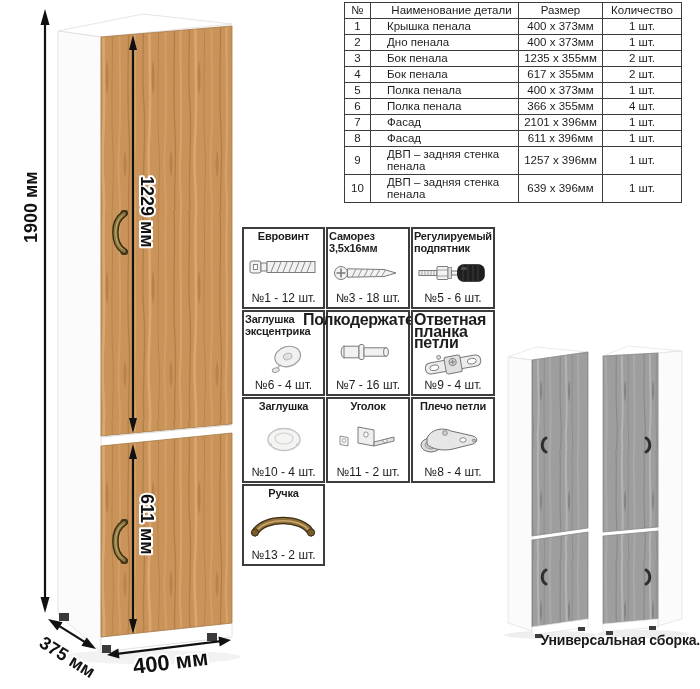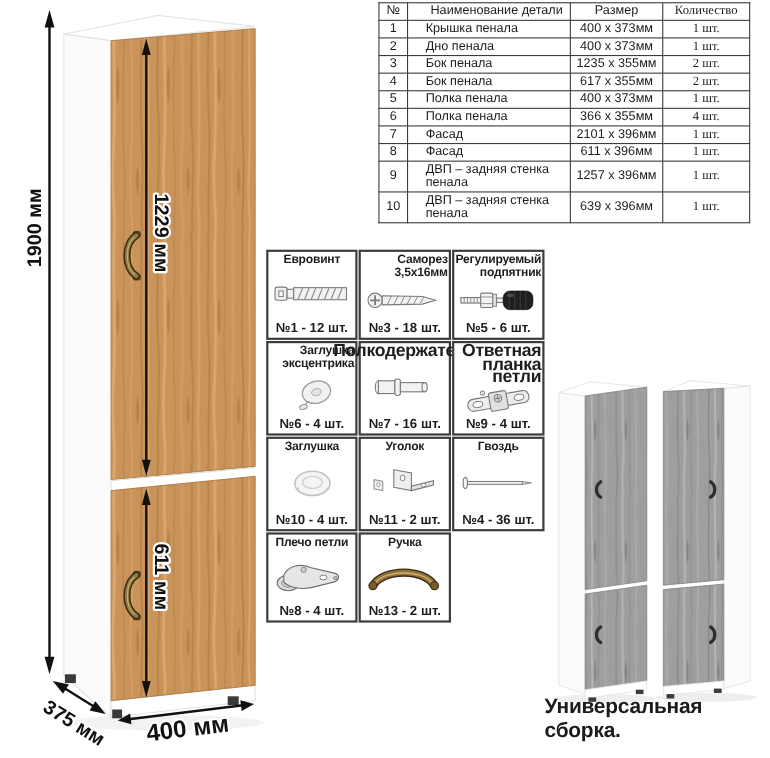--- a/index.html
+++ b/index.html
@@ -11,47 +11,47 @@
   .parts-table{
     position:absolute;left:344px;top:2px;border-collapse:collapse;
     font-size:11.5px;line-height:12.5px;color:#1d1d1d;table-layout:fixed;
   }
   .parts-table th,.parts-table td{
     border:1.6px solid #3c3c3c;padding:1px 2px;background:#fff;font-weight:normal;
   }
   .parts-table .c-num{width:21px;text-align:center;}
   .parts-table .c-name{width:129px;text-align:left;padding-left:16px;}
   .parts-table .c-size{width:79px;text-align:center;}
-  .parts-table .c-qty{width:74px;text-align:center;font-family:Liberation Serif, serif;}
+  .parts-table .c-qty{width:74px;text-align:center;}
   .parts-table tr{height:16px;}
   .parts-table tr.hdr{height:15px;}
   
   .hw{
     position:absolute;left:242px;top:227px;display:grid;
     grid-template-columns:83px 84px 84px;
     grid-template-rows:82px 86px 86px 82px 83px;gap:1px;
   }
   .hw-cell{
     box-sizing:border-box;border:2px solid #3c3c3c;background:#fff;
     display:flex;flex-direction:column;align-items:center;justify-content:space-between;
     padding:2px 1px 3px;
   }
-  .hw-name{font-weight:bold;font-size:11px;line-height:11.5px;text-align:right;letter-spacing:-0.2px;}
+  .hw-name{font-weight:bold;font-size:11px;line-height:11.5px;text-align:left;letter-spacing:-0.2px;}
   .hw-name.small{font-size:16px;letter-spacing:-0.3px;}
   .hw-icon{flex:1;display:flex;align-items:center;justify-content:center;}
-  .hw-qty{font-weight:bold;font-size:12px;line-height:12px;}
+  .hw-qty{font-weight:normal;font-size:12px;line-height:12px;}
   .metal{fill:#f2f2f2;stroke:#7a7a7a;stroke-width:1;}
   
   .dim{font-family:"Liberation Sans",sans-serif;font-weight:bold;font-size:18px;fill:#111;}
   .dim.big{font-size:22px;}
   .halo{paint-order:stroke;stroke:#ffffff;stroke-width:4px;stroke-linejoin:round;}
   
   .caption{
-    position:absolute;left:495px;top:632px;width:205px;text-align:left;
-    font-weight:bold;font-size:19px;color:#1b1b1b;letter-spacing:-0.2px;
+    position:absolute;left:495px;top:632px;width:205px;text-align:right;
+    font-weight:bold;font-size:14px;color:#1b1b1b;letter-spacing:-0.2px;
   }
   .abs{position:absolute;}
 </style>
 </head>
 <body>
 
 <div class="sheet">
 
   <svg class="abs" style="left:0;top:0" width="240" height="689" viewBox="0 0 240 689">
     <defs>
@@ -324,31 +324,20 @@
           <ellipse cx="12" cy="16.5" rx="1.6" ry="2" fill="#fff" stroke="#7a7a7a" stroke-width="0.6"></ellipse>
           <polygon points="26,3 42,6 42,22 26,19" fill="#efefef" stroke="#7a7a7a" stroke-width="1"></polygon>
           <ellipse cx="34" cy="10.5" rx="2.2" ry="2.6" fill="#fff" stroke="#7a7a7a" stroke-width="0.8"></ellipse>
           <polygon points="42,22 62,17 62,13 42,18" fill="#e3e3e3" stroke="#7a7a7a" stroke-width="1"></polygon>
           <ellipse cx="53" cy="17" rx="2.2" ry="1.5" fill="#fff" stroke="#7a7a7a" stroke-width="0.7"></ellipse>
         </svg>
       </div>
       <div class="hw-qty">№11 - 2 шт.</div>
     </div>
 
-    <div class="hw-cell">
-      <div class="hw-name">Гвоздь</div>
-      <div class="hw-icon">
-        <svg width="72" height="30" viewBox="0 0 72 30">
-          <ellipse cx="6" cy="15" rx="2" ry="5" class="metal"></ellipse>
-          <rect x="8" y="13.7" width="50" height="2.6" fill="#f0f0f0" stroke="#7a7a7a" stroke-width="0.9"></rect>
-          <polygon points="58,13.7 58,16.3 66,15" fill="#e8e8e8" stroke="#7a7a7a" stroke-width="0.8"></polygon>
-        </svg>
-      </div>
-      <div class="hw-qty">№4 - 36 шт.</div>
-    </div>
 
     <div class="hw-cell">
       <div class="hw-name">Плечо петли</div>
       <div class="hw-icon">
         <svg width="72" height="30" viewBox="0 0 72 30">
           <ellipse cx="14" cy="21" rx="10" ry="7" fill="#dcdcdc" stroke="#707070" stroke-width="1"></ellipse>
           <ellipse cx="14" cy="21" rx="6" ry="4" fill="#c6c6c6" stroke="#8a8a8a" stroke-width="0.7"></ellipse>
           <path d="M10,14 C14,5 26,3 34,7 L56,12 C61,13.5 61,18 56,20 L36,25 C26,27.5 14,25 10,20 Z" fill="#e6e6e6" stroke="#707070" stroke-width="1"></path>
           <ellipse cx="46" cy="16" rx="3.2" ry="2.2" fill="#fff" stroke="#707070" stroke-width="0.8"></ellipse>
           <ellipse cx="57" cy="16.5" rx="1.8" ry="1.4" fill="#bbb" stroke="#707070" stroke-width="0.6"></ellipse>

